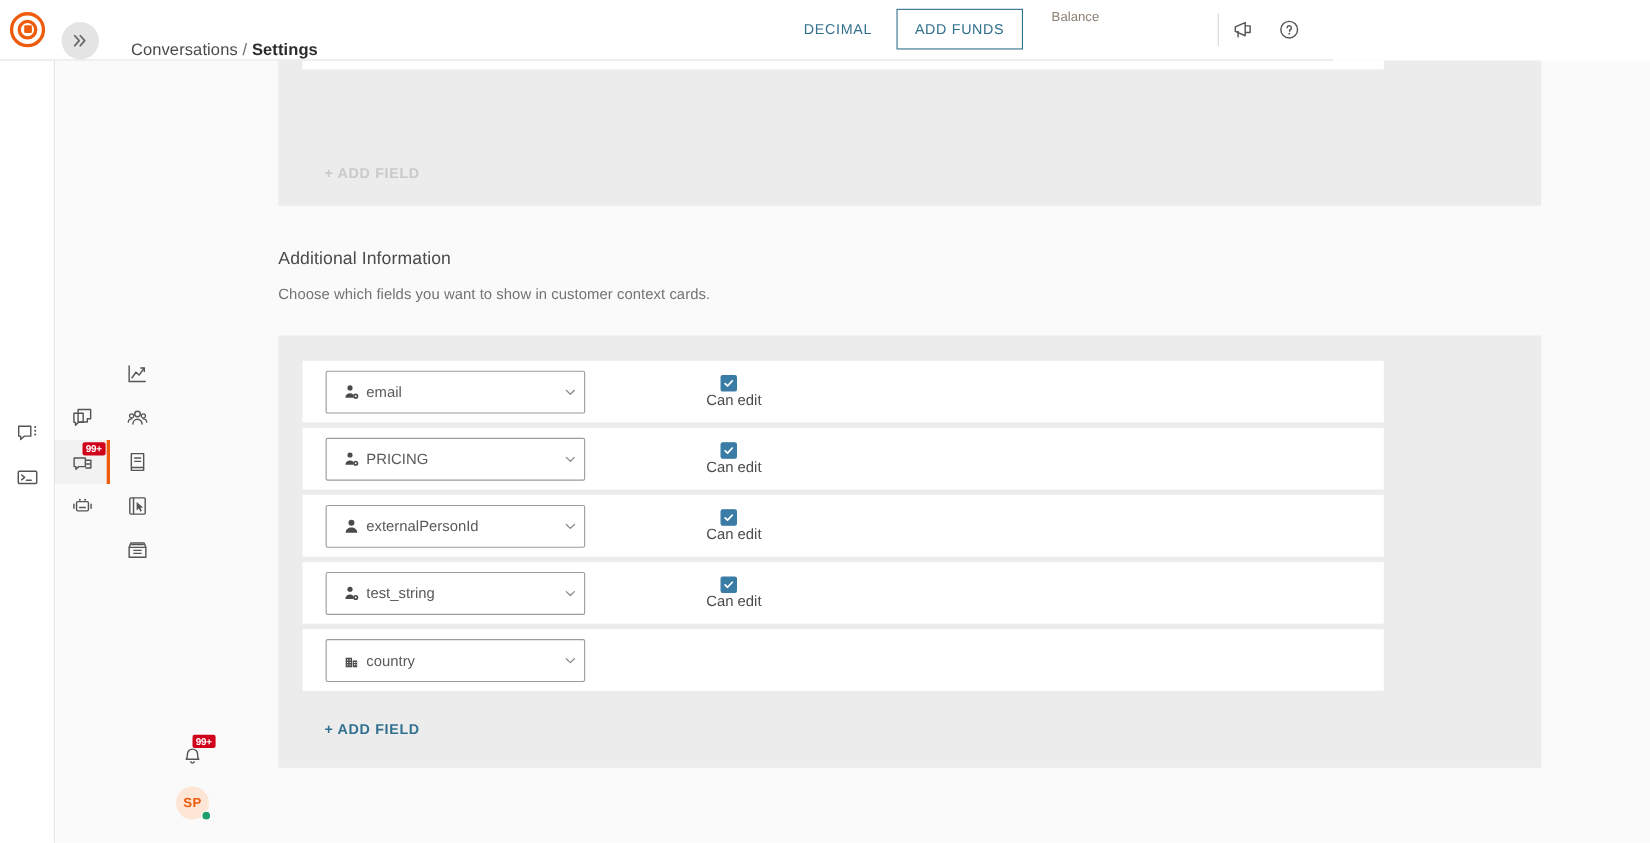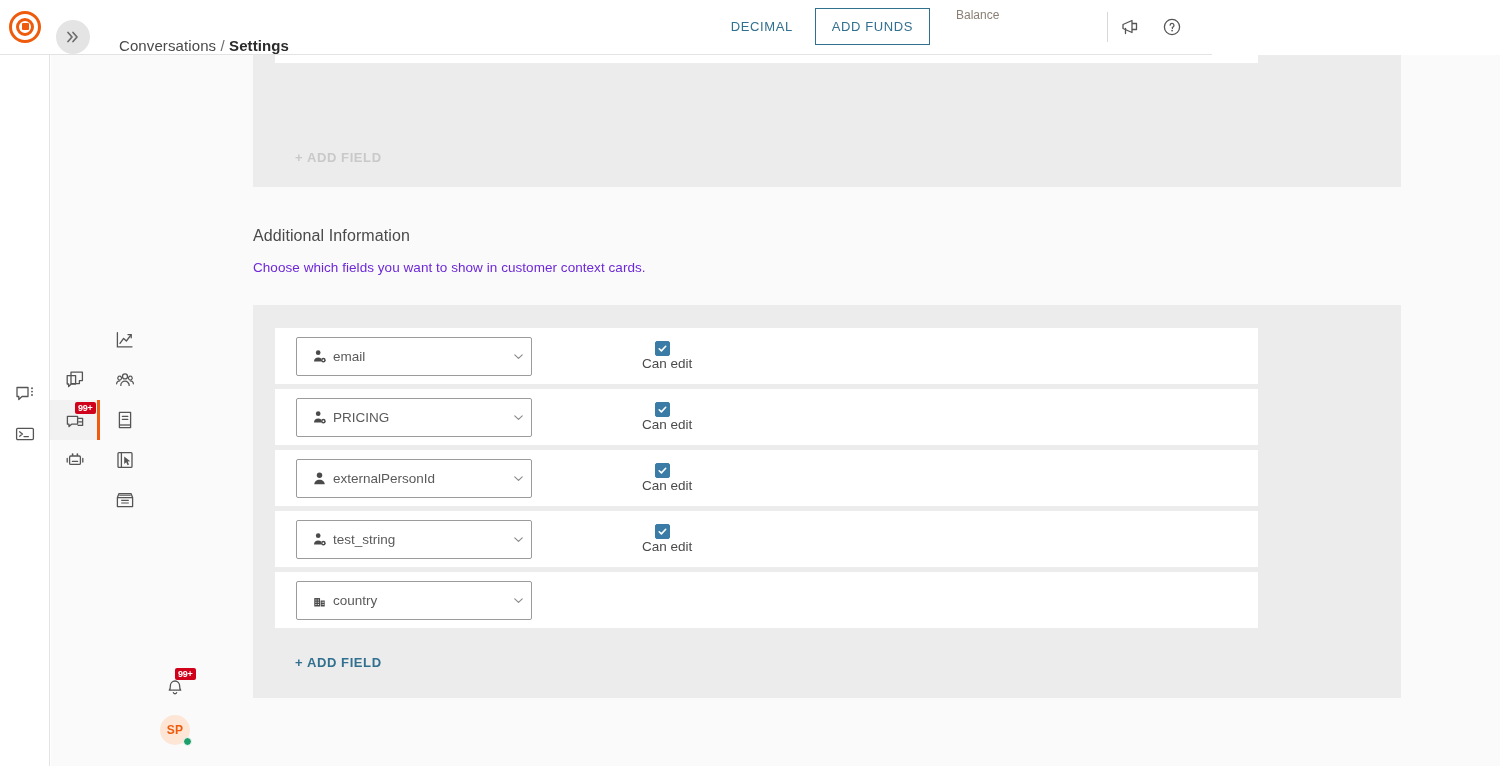--- a/index.html
+++ b/index.html
@@ -223,21 +223,21 @@
   .add-field.enabled  { color: #31708f; }
   .add-field.disabled { color: #c9c9c9; cursor: default; }
 
   .section-title {
     position: absolute; left: 202px;
     font-size: 16px; color: #4a4a4a; letter-spacing: .1px;
     white-space: nowrap;
   }
   .section-sub {
     position: absolute; left: 202px;
-    font-size: 13.5px; color: #6d28d9; letter-spacing: .05px;
+    font-size: 13.5px; color: #737373; letter-spacing: .05px;
     white-space: nowrap;
   }
 </style>
 </head>
 <body>
 
 <div class="topbar">
 
   <div class="logo-wrap">
     <div class="logo-ring">

